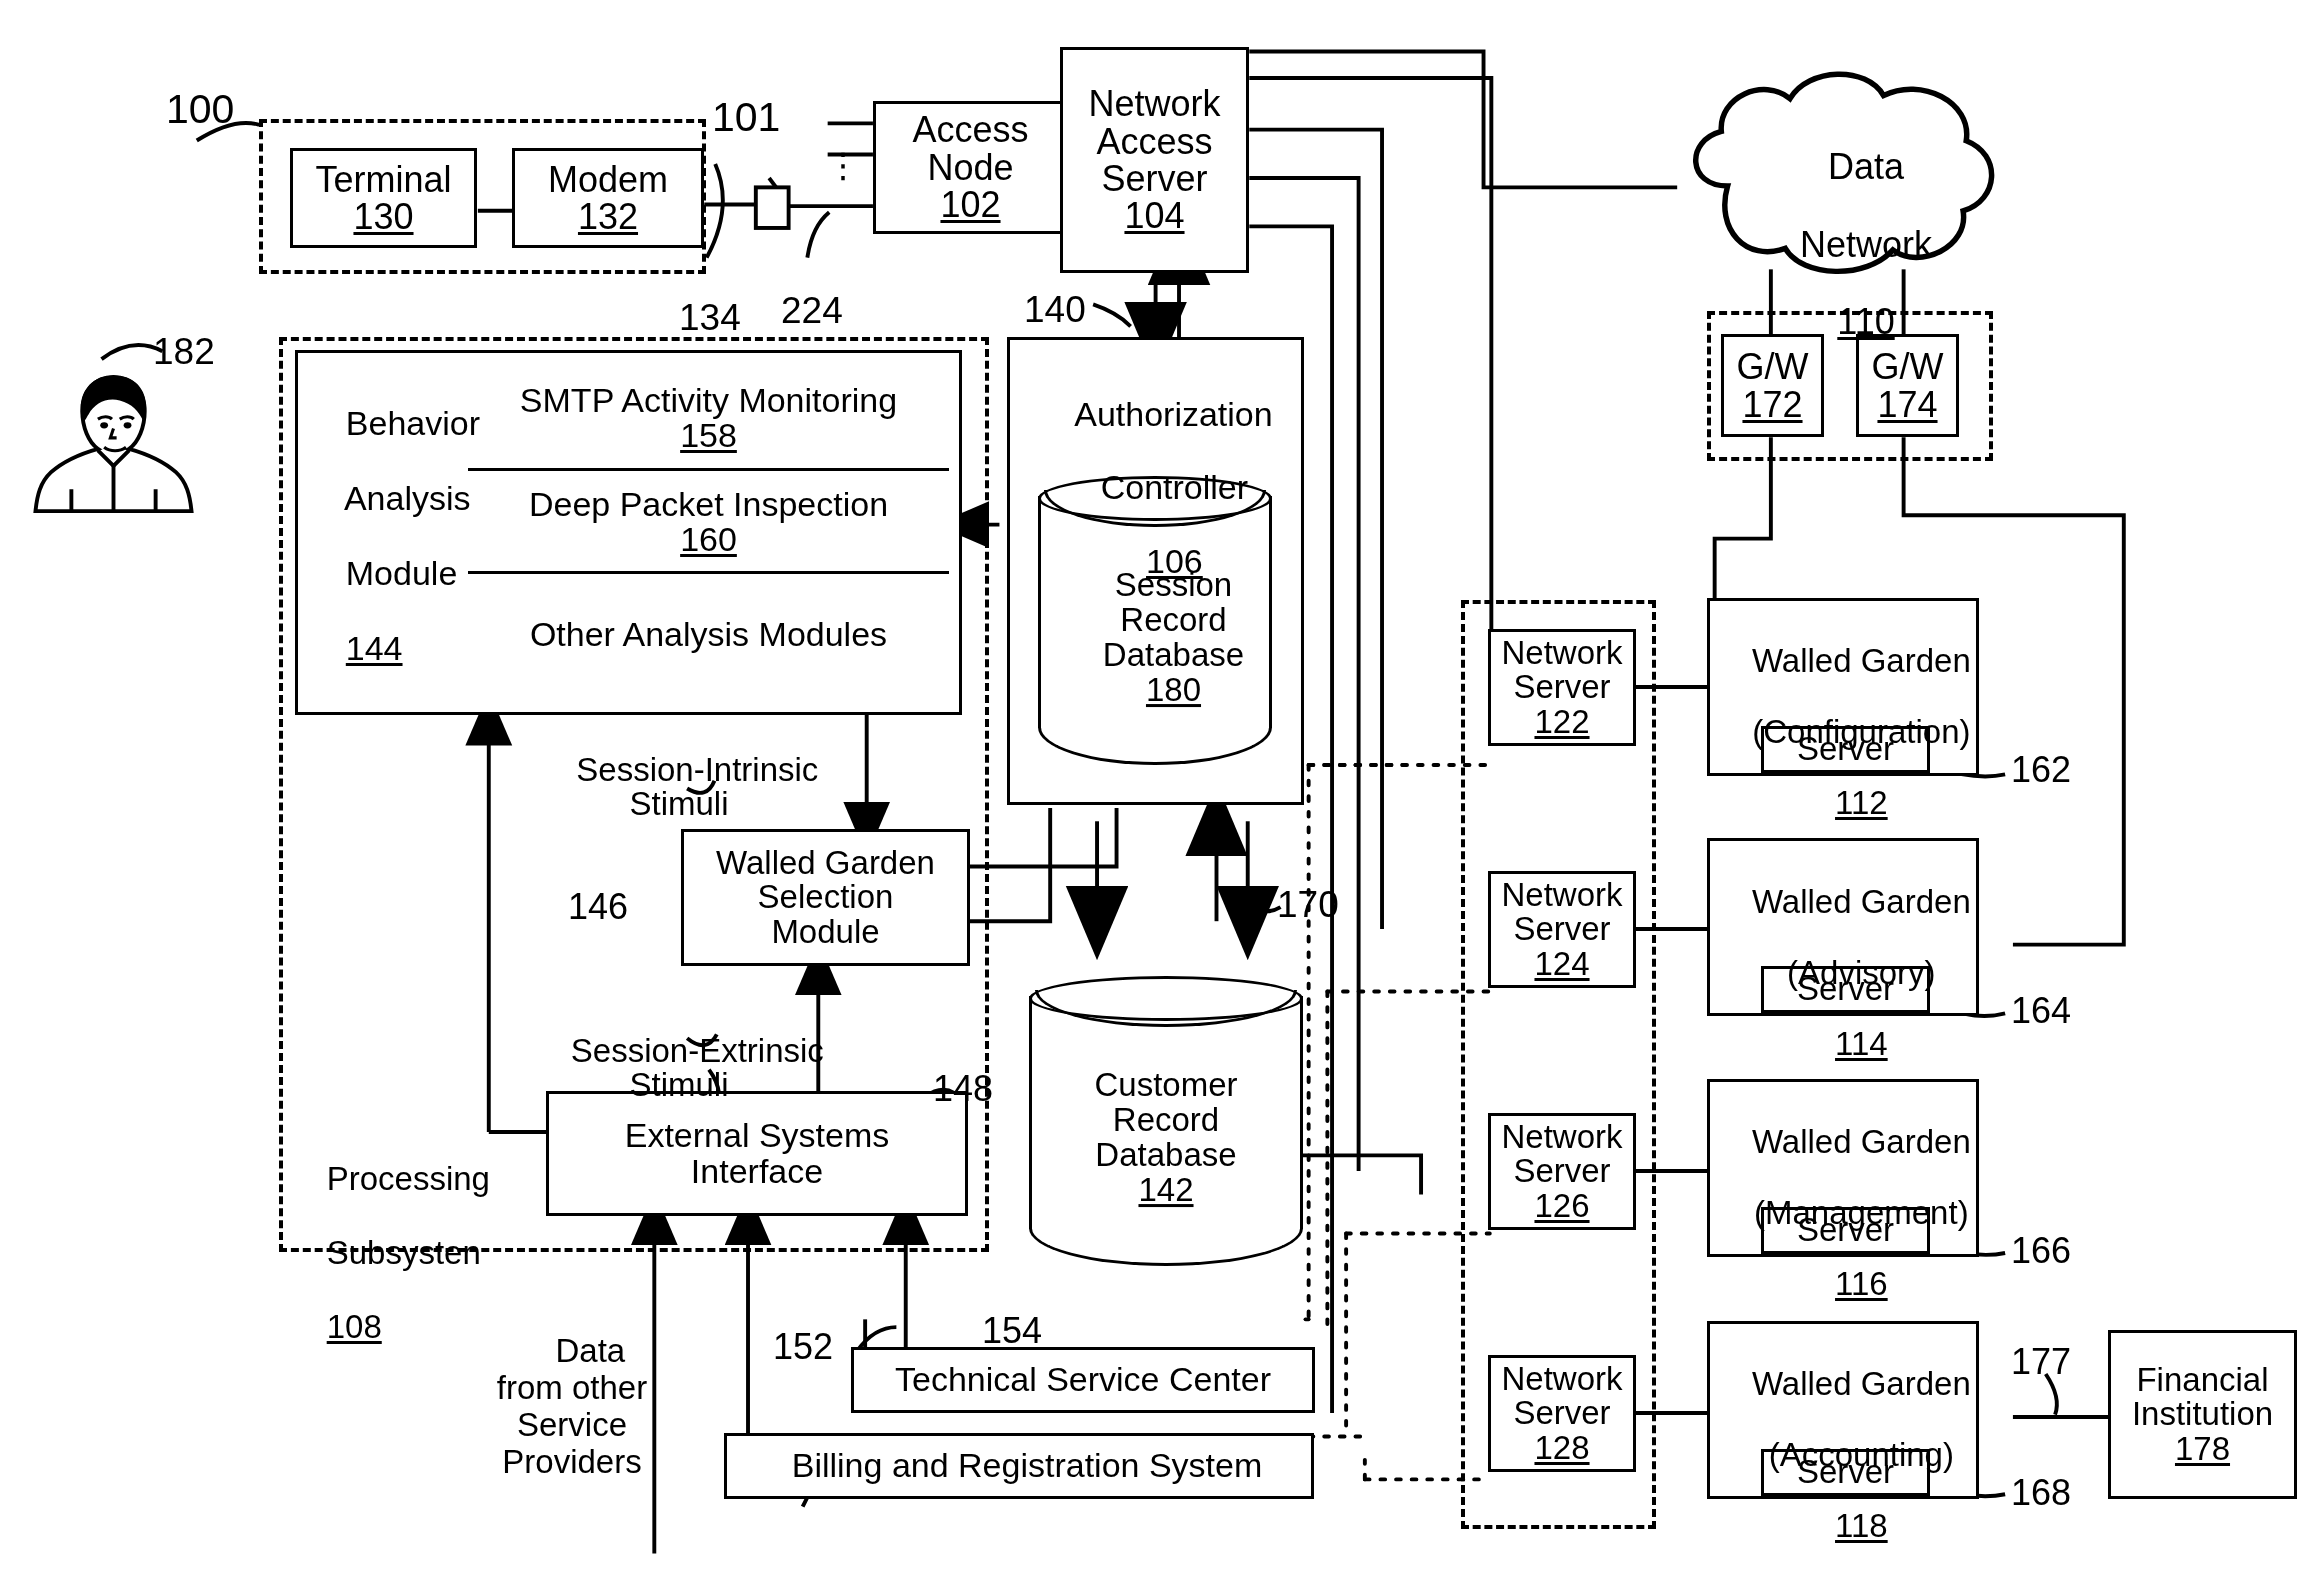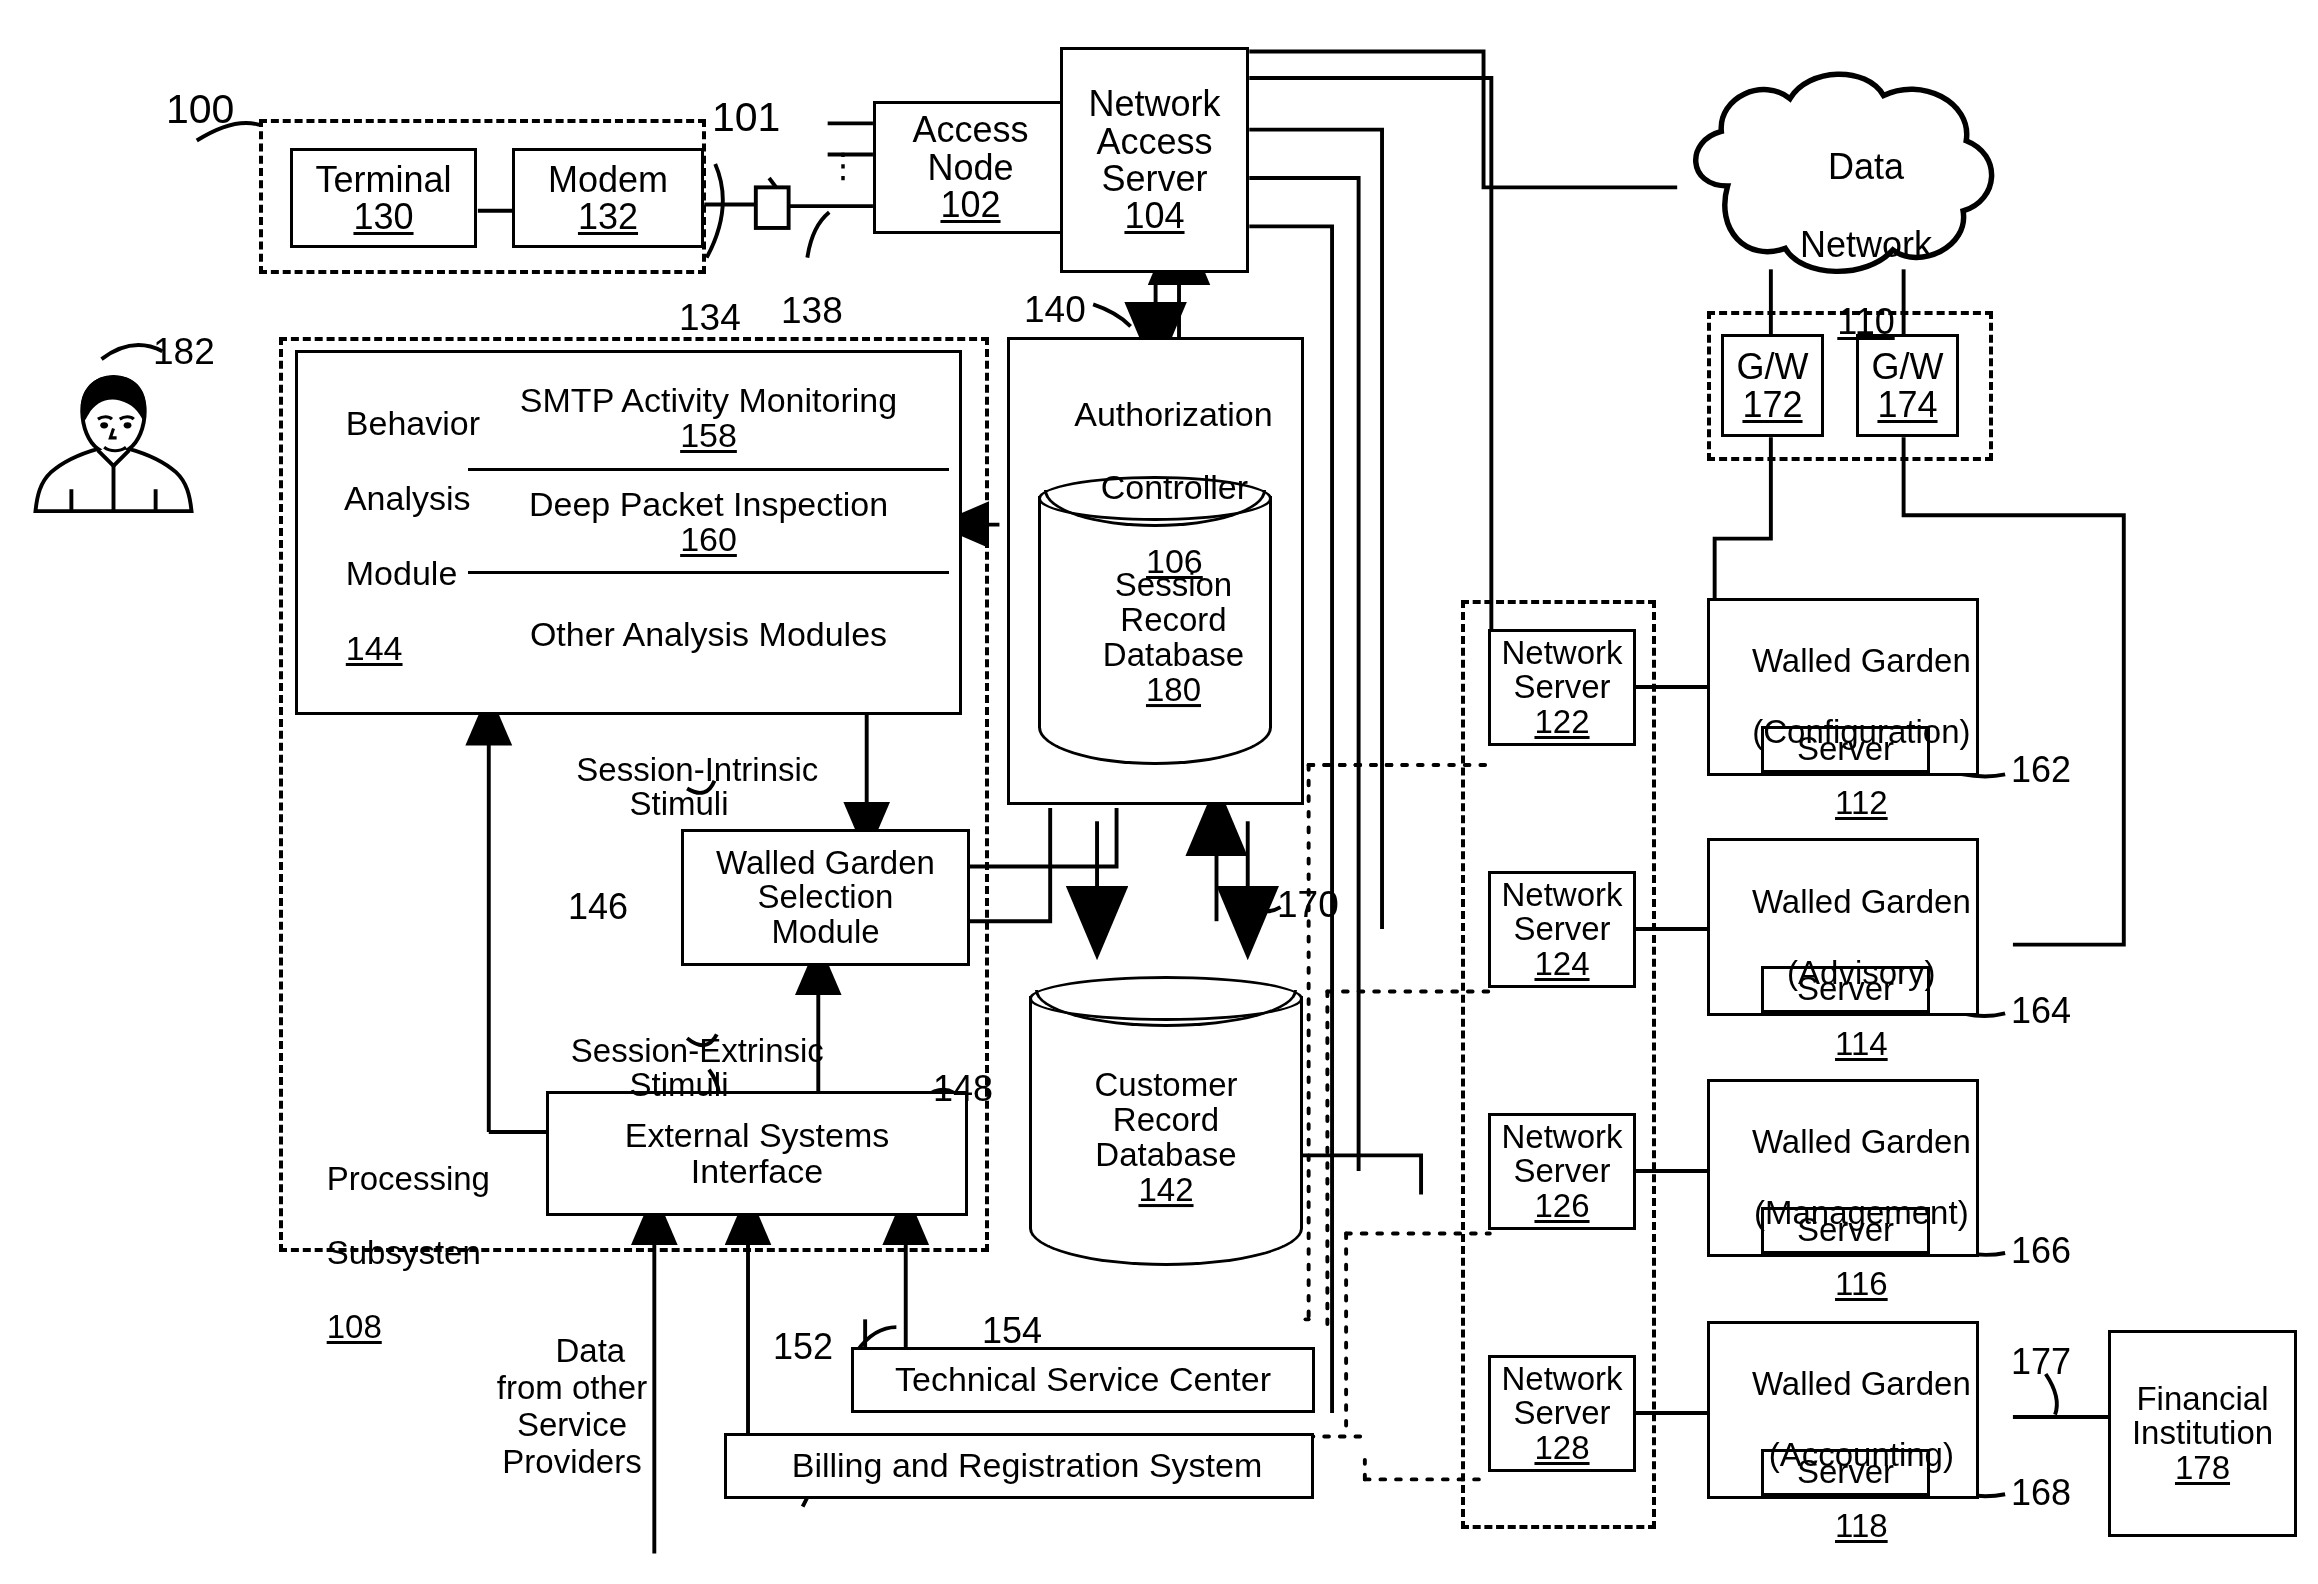--- a/index.html
+++ b/index.html
@@ -356,21 +356,21 @@
     <span class="t">(Accounting)</span><br>
     <span class="t num">118</span>
   </div>
   <div class="box f42" style="left:1761px;top:1449px;width:169px;height:47px;">
     <span class="t">Server</span>
   </div>
   <div class="ref f46" style="left:2011px;top:1472px;">168</div>
 
   <div class="ref f46" style="left:2011px;top:1341px;">177</div>
 
-  <div class="box f42" style="left:2108px;top:1330px;width:189px;height:207px;">
+  <div class="box f42" style="left:2108px;top:1330px;width:189px;height:169px;">
     <span class="t">Financial</span>
     <span class="t">Institution</span>
     <span class="t num">178</span>
   </div>
 
   <svg style="position:absolute;left:23.4px;top:355px;width:181px;height:168px;z-index:6;" viewBox="0 0 232 215">
     <path d="M116,28 C140,28 156,46 156,72 C156,92 148,112 136,120
              C150,124 176,132 196,150 C210,163 214,180 216,200 L16,200
              C18,180 22,163 36,150 C56,132 82,124 96,120
              C84,112 76,92 76,72 C76,46 92,28 116,28 Z" fill="#fff" stroke="#000" stroke-width="5"></path>
@@ -385,18 +385,18 @@
     <path d="M104,118 C112,124 124,124 132,118" fill="none" stroke="#000" stroke-width="4"></path>
     <path d="M96,122 L116,142 L136,122" fill="none" stroke="#000" stroke-width="5"></path>
     <path d="M116,142 L116,200" fill="none" stroke="#000" stroke-width="5"></path>
     <path d="M62,172 L62,200 M170,172 L170,200" fill="none" stroke="#000" stroke-width="5"></path>
   </svg>
   <div class="ref f48" style="left:153px;top:331px;">182</div>
 
   <div class="ref f52" style="left:166px;top:86px;font-size:41px;">100</div>
   <div class="ref f52" style="left:712px;top:94px;font-size:41px;">101</div>
   <div class="ref f48" style="left:679px;top:297px;">134</div>
-  <div class="ref f48" style="left:781px;top:290px;">138</div>
+  <div class="ref f48" style="left:781px;top:290px;">224</div>
   <div class="ref f48" style="left:1024px;top:289px;">140</div>
   <div class="ref f48" style="left:1277px;top:884px;">170</div>
 
 </div>
 
 
 </body></html>

